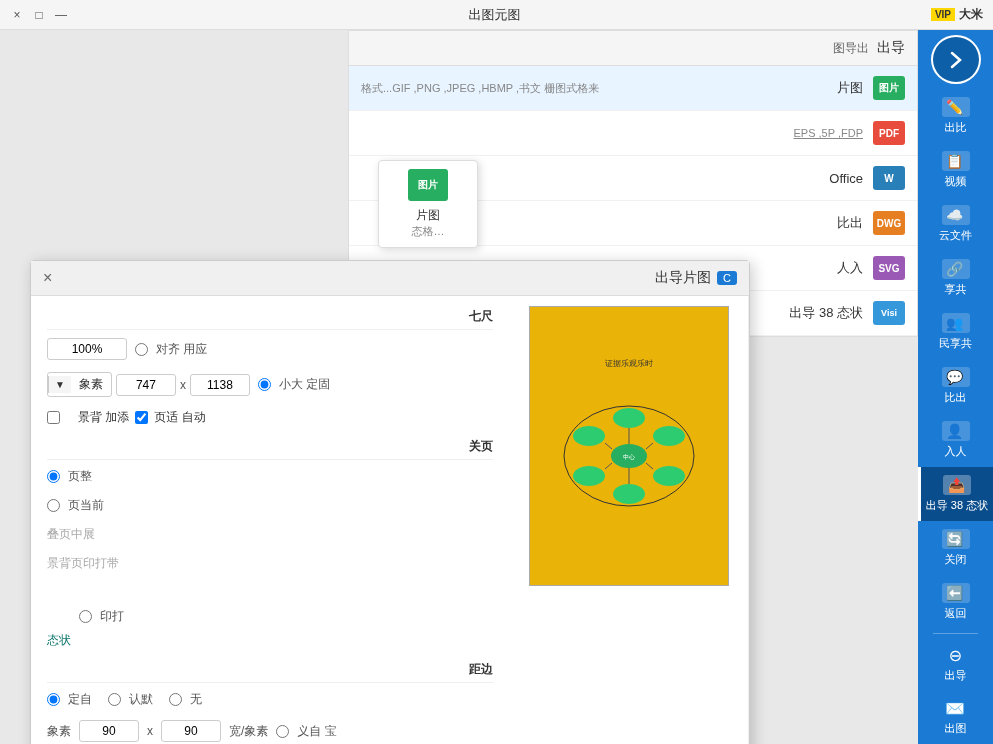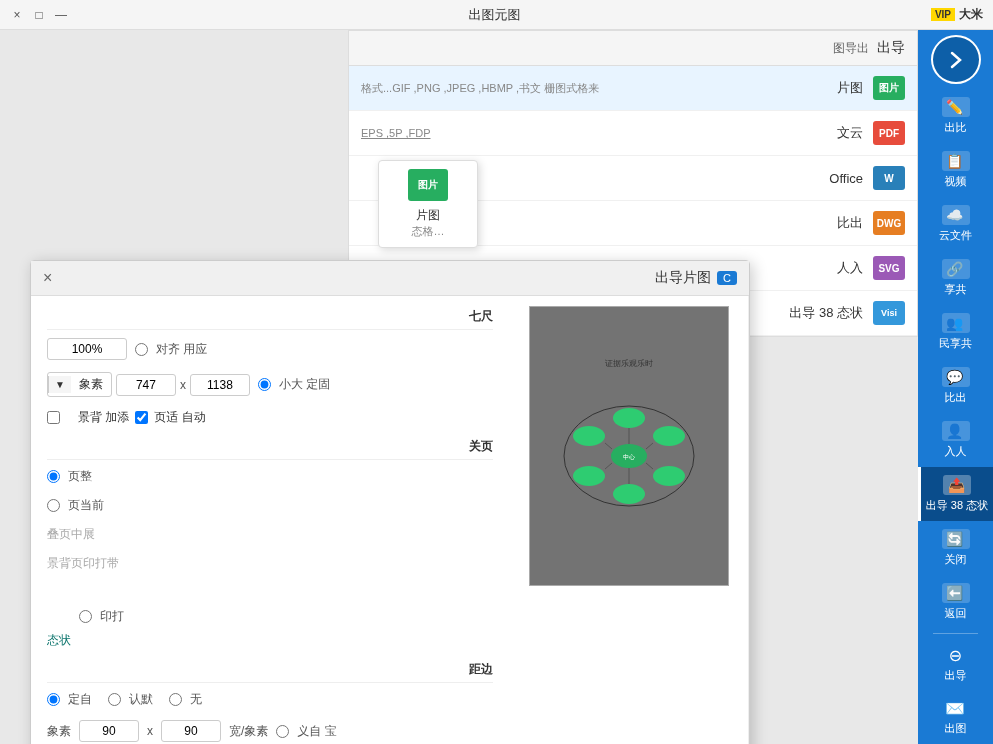--- a/index.html
+++ b/index.html
@@ -268,21 +268,21 @@
       padding: 10px;
       display: flex;
       align-items: flex-start;
       justify-content: center;
       direction: ltr;
     }
     .preview-box {
       width: 200px;
       height: 280px;
       border: 1px solid #aaa;
-      background: #737373;
+      background: #eab308;
       position: relative;
       overflow: hidden;
       text-align: right;
     }
     .preview-diagram {
       width: 100%;
       height: 100%;
       display: flex;
       align-items: center;
       justify-content: center;
@@ -406,21 +406,20 @@
         <span style="font-size:12px;color:#666;">图导出</span>
       </div>
       <div class="export-options">
         <div class="export-option-row active">
           <div class="export-icon icon-img">图片</div>
           <span class="export-label">片图</span>
           <span style="font-size:11px;color:#888;">格式...GIF ,PNG ,JPEG ,HBMP ,书文 栅图式格来</span>
         </div>
         <div class="export-option-row">
           <div class="export-icon icon-pdf">PDF</div>
-          <span class="export-label">文云</span>
           <span style="font-size:11px;color:#888;text-decoration:underline;">EPS ,5P ,FDP</span>
         </div>
         <div class="export-option-row">
           <div class="export-icon icon-word">W</div>
           <span class="export-label">Office</span>
         </div>
         <div class="export-option-row">
           <div class="export-icon icon-dwg">DWG</div>
           <span class="export-label">比出</span>
         </div>

